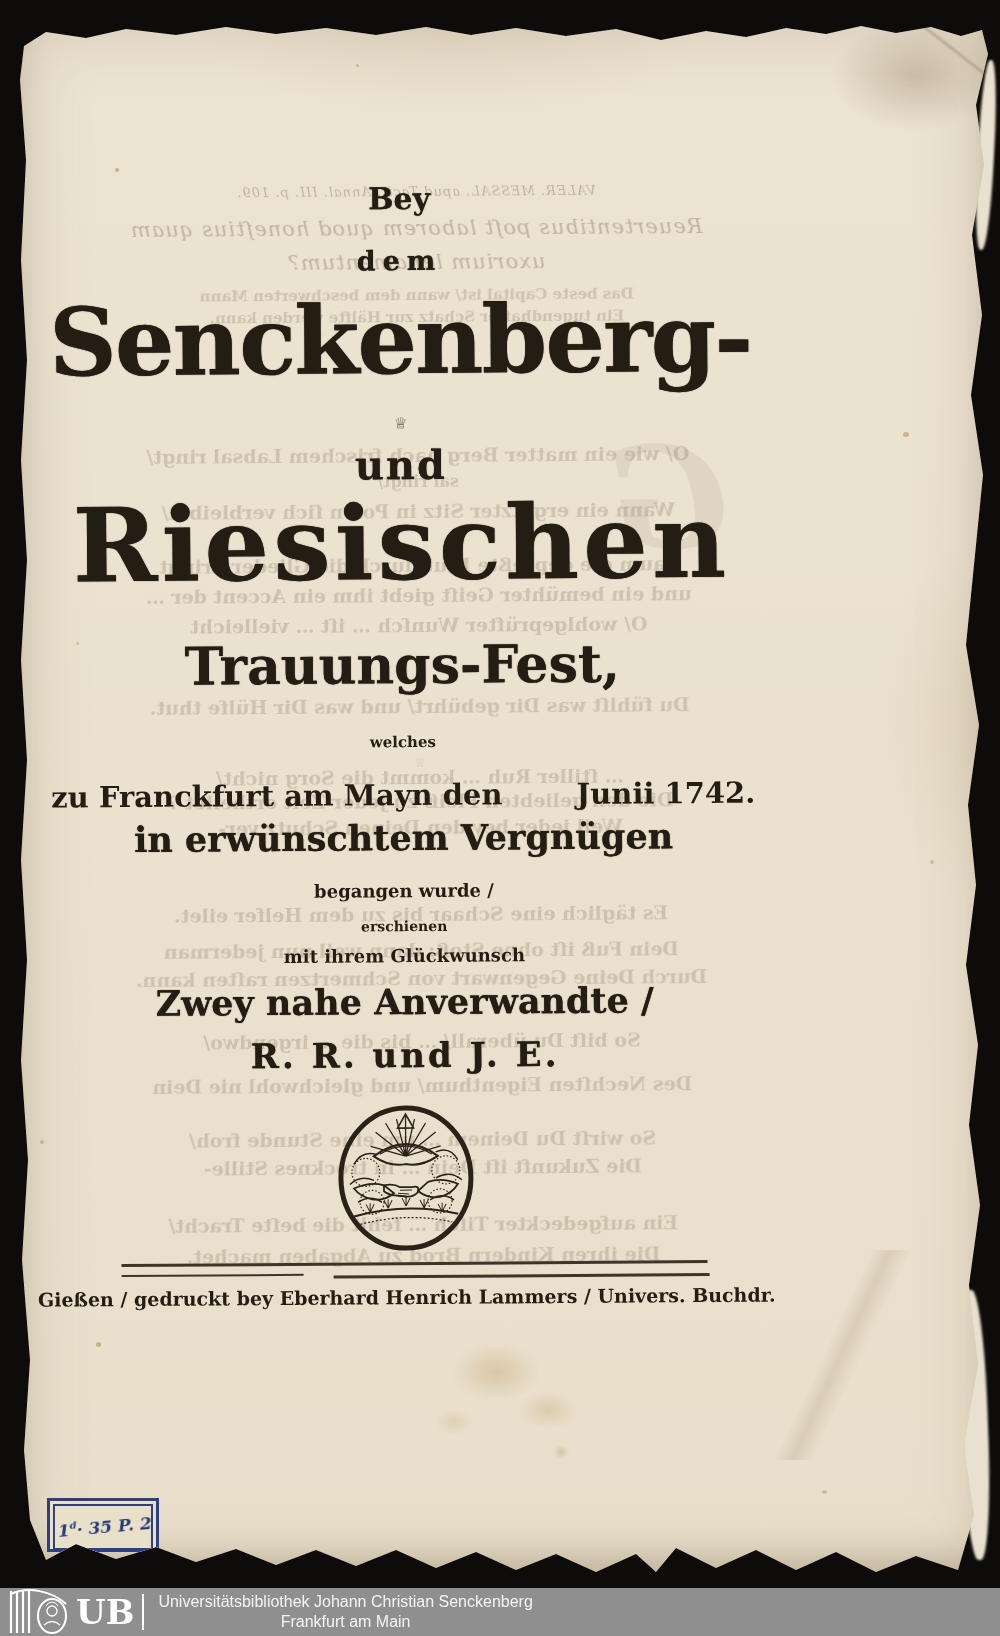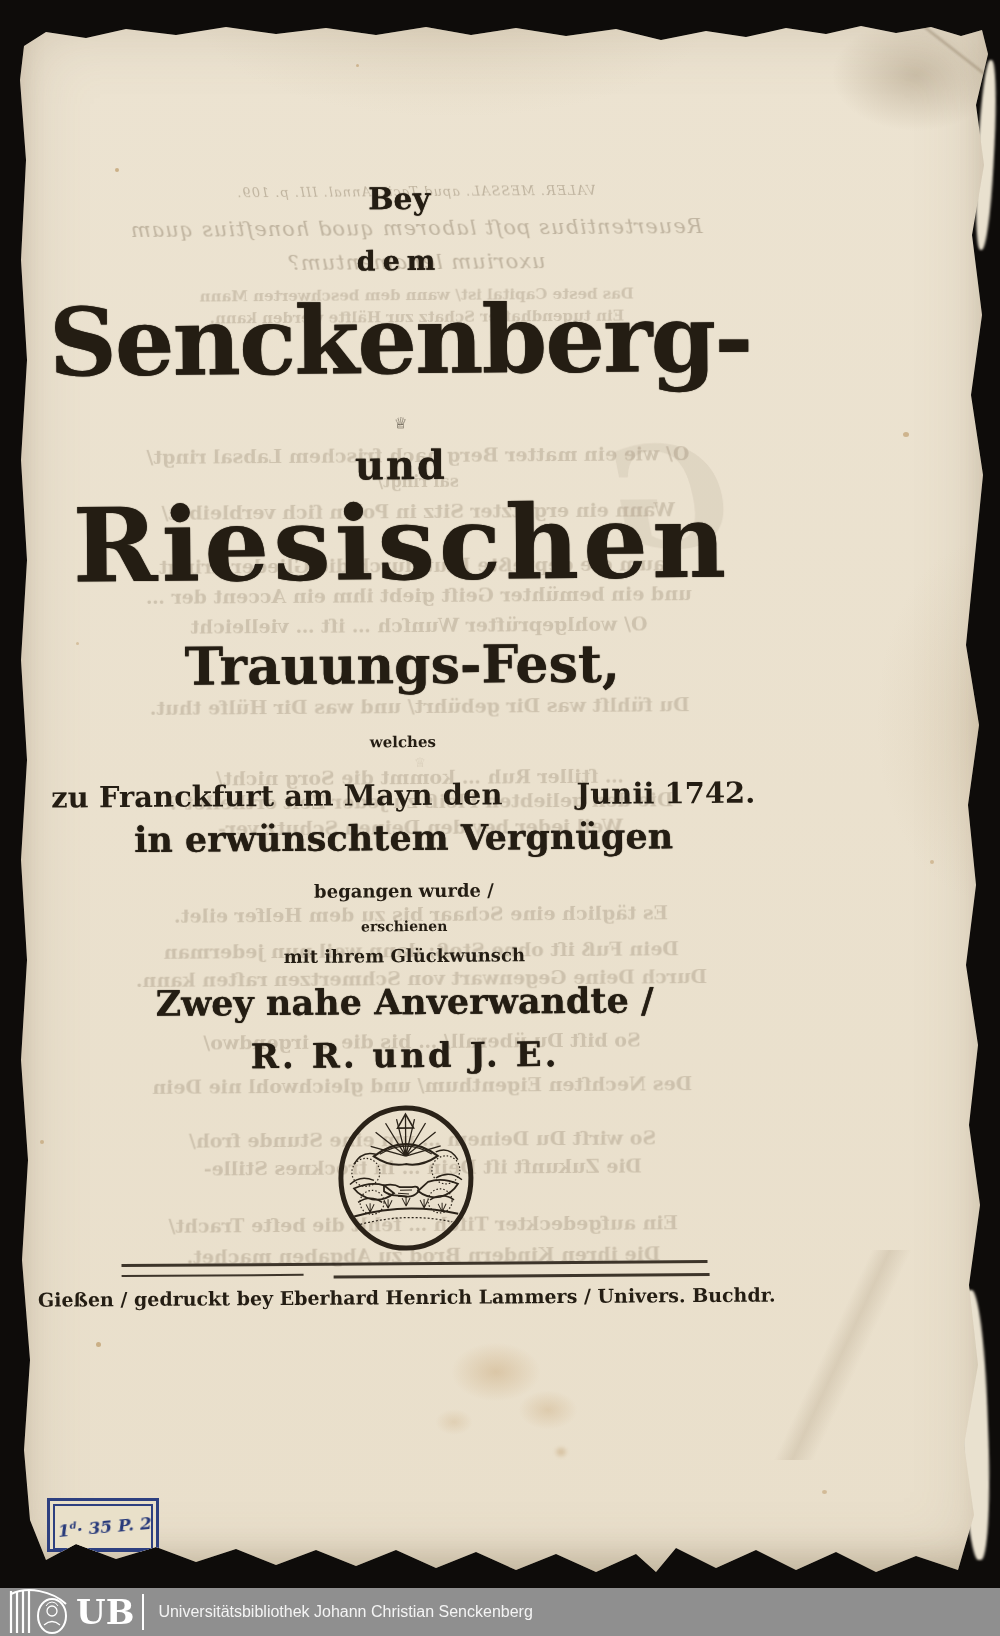--- a/index.html
+++ b/index.html
@@ -165,15 +165,16 @@
       <path d="M3,5 C20,-3 44,2 58,15" stroke-width="2"></path>
       <ellipse cx="44" cy="27" rx="14" ry="17" stroke-width="2"></ellipse>
       <circle cx="44" cy="22" r="5" stroke-width="1.3"></circle>
       <path d="M36,36 Q44,29 52,36" stroke-width="1.3"></path>
       <path d="M38,17 q2,-4 6,-4 M50,17 q-2,-4 -6,-4" stroke-width="1"></path>
     </svg>
     <span class="ub">UB</span>
     <div class="bar-div"></div>
     <div class="bar-text">
       <div>Universitätsbibliothek Johann Christian Senckenberg</div>
+      <div>Frankfurt am Main</div>
     </div>
   </div>
 </div>
 
 </body></html>

